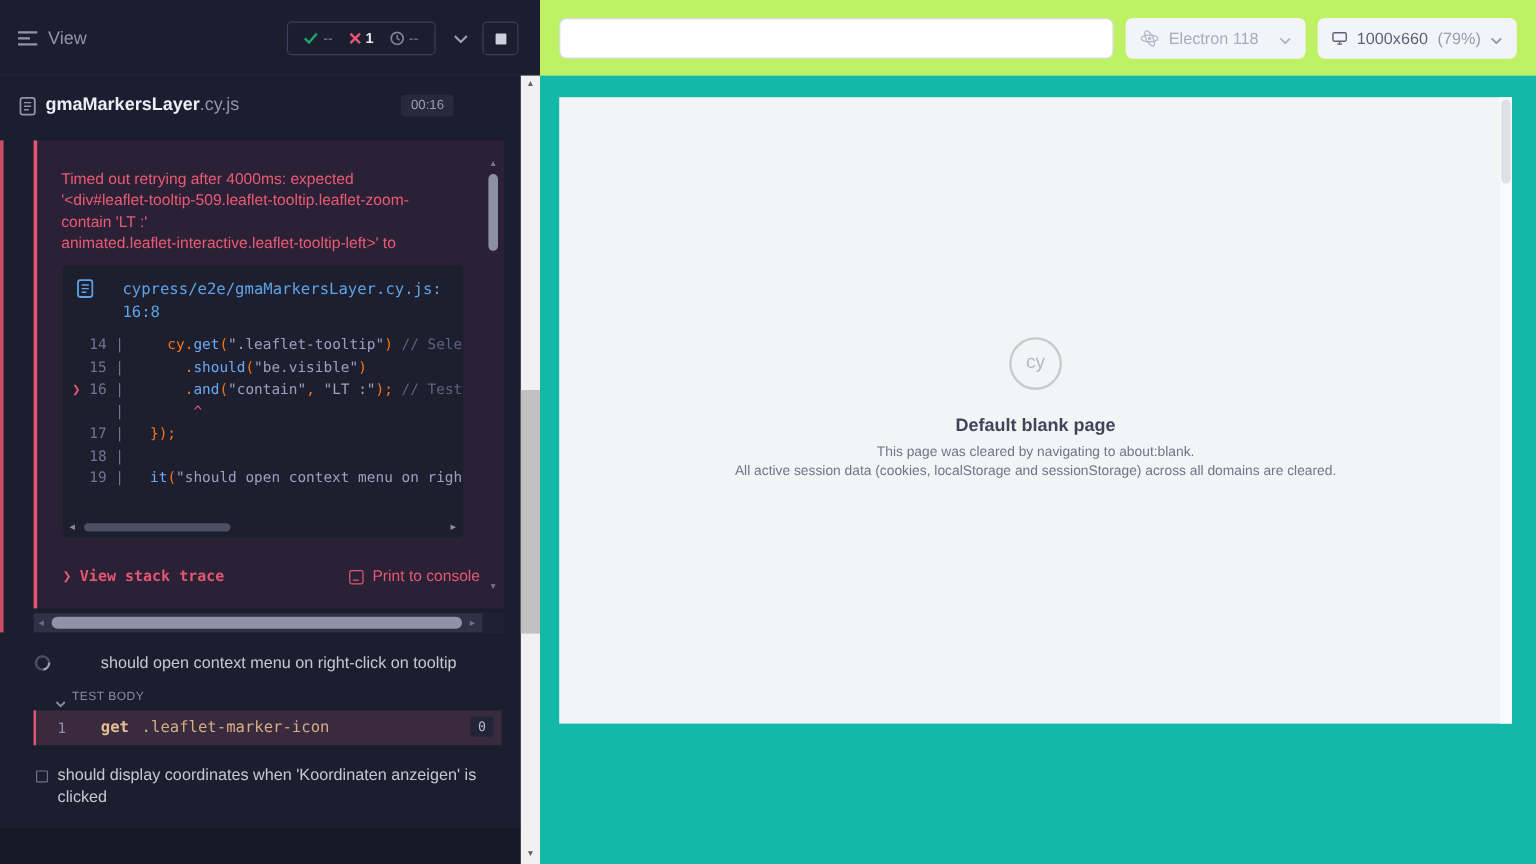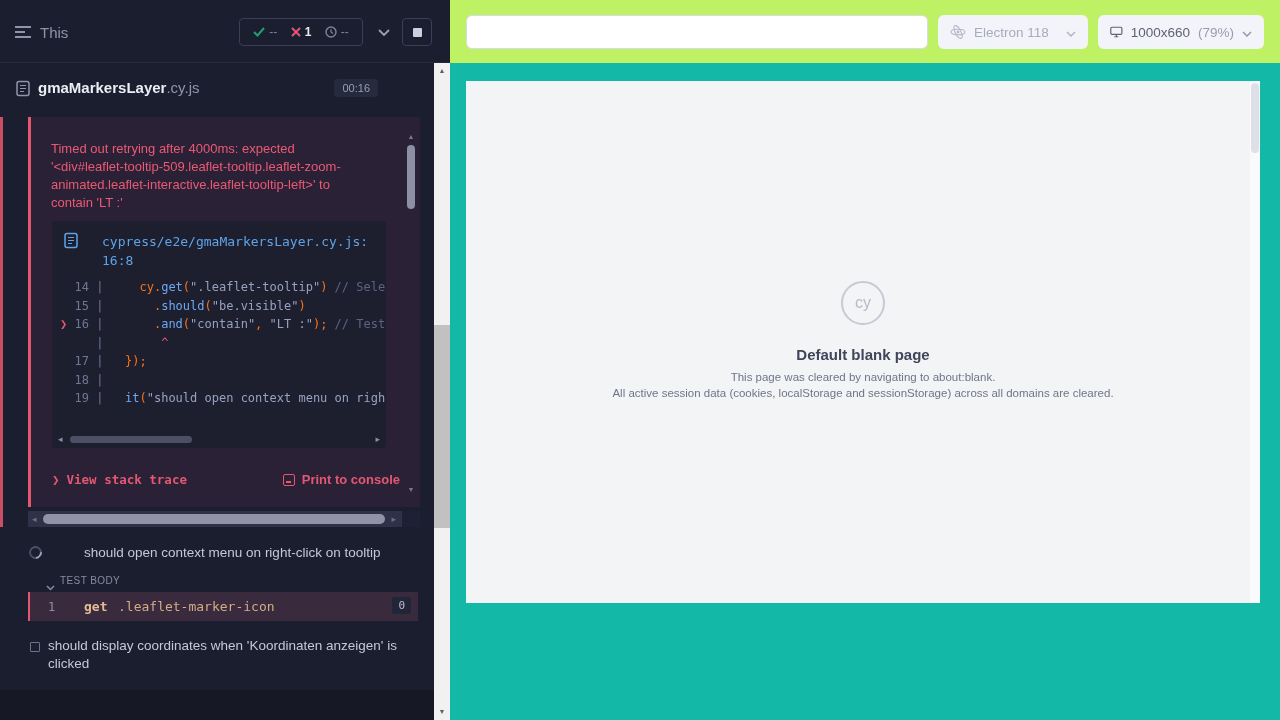--- a/index.html
+++ b/index.html
@@ -42,21 +42,21 @@
   .tok-str { color:#99a1c0; }
   .tok-com { color:#5d6280; }
   .tok-caret { color:#e45770; }
   .cf-hscroll { position:absolute; left:4px; bottom:2px; width:326px; height:13px; }
   .cf-hscroll .arrow { position:absolute; top:1px; font-size:9px; color:#8a8ea0; }
   .cf-hscroll .arrow.l { left:2px; } .cf-hscroll .arrow.r { right:2px; }
   .cf-hscroll .thumb { position:absolute; left:14px; top:3px; width:122px; height:7px; background:#4d5065; border-radius:4px; }
 
   .err-actions { position:absolute; left:21px; top:355px; width:348px; display:flex; justify-content:space-between; align-items:center; }
   .stack-link { color:#e45770; font-family:"DejaVu Sans Mono",monospace; font-size:12.5px; font-weight:bold; background:none; border:none; cursor:pointer; display:flex; gap:7px; align-items:center; }
-  .print-btn { color:#e45770; font-size:13px; font-weight:bold; background:none; border:none; cursor:pointer; display:flex; gap:7px; align-items:center; }
+  .print-btn { color:#e45770; font-size:13px; font-weight:normal; background:none; border:none; cursor:pointer; display:flex; gap:7px; align-items:flex-end; }
   .print-icon { width:12px; height:12px; border:1.5px solid #e45770; border-radius:2px; position:relative; }
   .print-icon::after { content:""; position:absolute; left:2px; bottom:2px; width:5px; height:1.5px; background:#e45770; }
 
   .err-vscroll { position:absolute; right:4px; top:16px; width:10px; height:360px; }
   .err-vscroll .arrow { position:absolute; left:0; width:10px; text-align:center; font-size:7px; color:#767a90; }
   .err-vscroll .arrow.u { top:0; } .err-vscroll .arrow.d { bottom:0; }
   .err-vscroll .thumb { position:absolute; left:1px; top:12px; width:8px; height:64px; background:#8d90a4; border-radius:4px; }
 
   .rep-hscroll { position:absolute; left:28px; top:511px; width:392px; height:16px; background:#2e3148; }
   .rep-hscroll .arrow { position:absolute; top:3px; font-size:9px; color:#6a6e85; }
@@ -111,21 +111,21 @@
 <body>
 
 <div id="reporter">
 
   <div class="rep-header">
     <button class="menu-btn">
       <svg width="18" height="14">
           <path d="M1 2h16M1 7h10M1 12h16" stroke="#8f94ab" stroke-width="1.8"></path>
         </svg>
     </button>
-    <span class="specs-label">This</span>
+    <span class="specs-label">View</span>
     <div class="stats">
       <span class="stat">
         <svg width="12" height="10">
             <path d="M1 5l3.5 3.5L11 1" stroke="#21a06d" stroke-width="2" fill="none"></path>
           </svg>
         <span>--</span>
       </span>
       <span class="stat">
         <svg width="10" height="10">
             <path d="M1 1l8 8M9 1l-8 8" stroke="#e45770" stroke-width="2"></path>
@@ -160,22 +160,22 @@
     <span class="spec-name"><span>gmaMarkersLayer</span><span class="spec-ext">.cy.js</span></span>
     <span class="spec-time">00:16</span>
   </div>
 
   <div class="fail-strip"></div>
 
   <div class="error-block">
     <div class="err-msg">
         <div>Timed out retrying after 4000ms: expected</div>
         <div>'&lt;div#leaflet-tooltip-509.leaflet-tooltip.leaflet-zoom-</div>
+        <div>contain 'LT :'</div>
         <div>animated.leaflet-interactive.leaflet-tooltip-left&gt;' to</div>
-        <div>contain 'LT :'</div>
       </div>
 
     <div class="code-frame">
       <div class="cf-file">
         <span>
           <svg width="14" height="17" viewBox="0 0 14 17">
               <rect x="1" y="1.5" width="12" height="14" rx="2" fill="none" stroke="#5ea3e8" stroke-width="1.5"></rect>
               <path d="M4 5.5h6M4 8.5h6M4 11.5h4" stroke="#5ea3e8" stroke-width="1.2"></path>
             </svg>
         </span>

